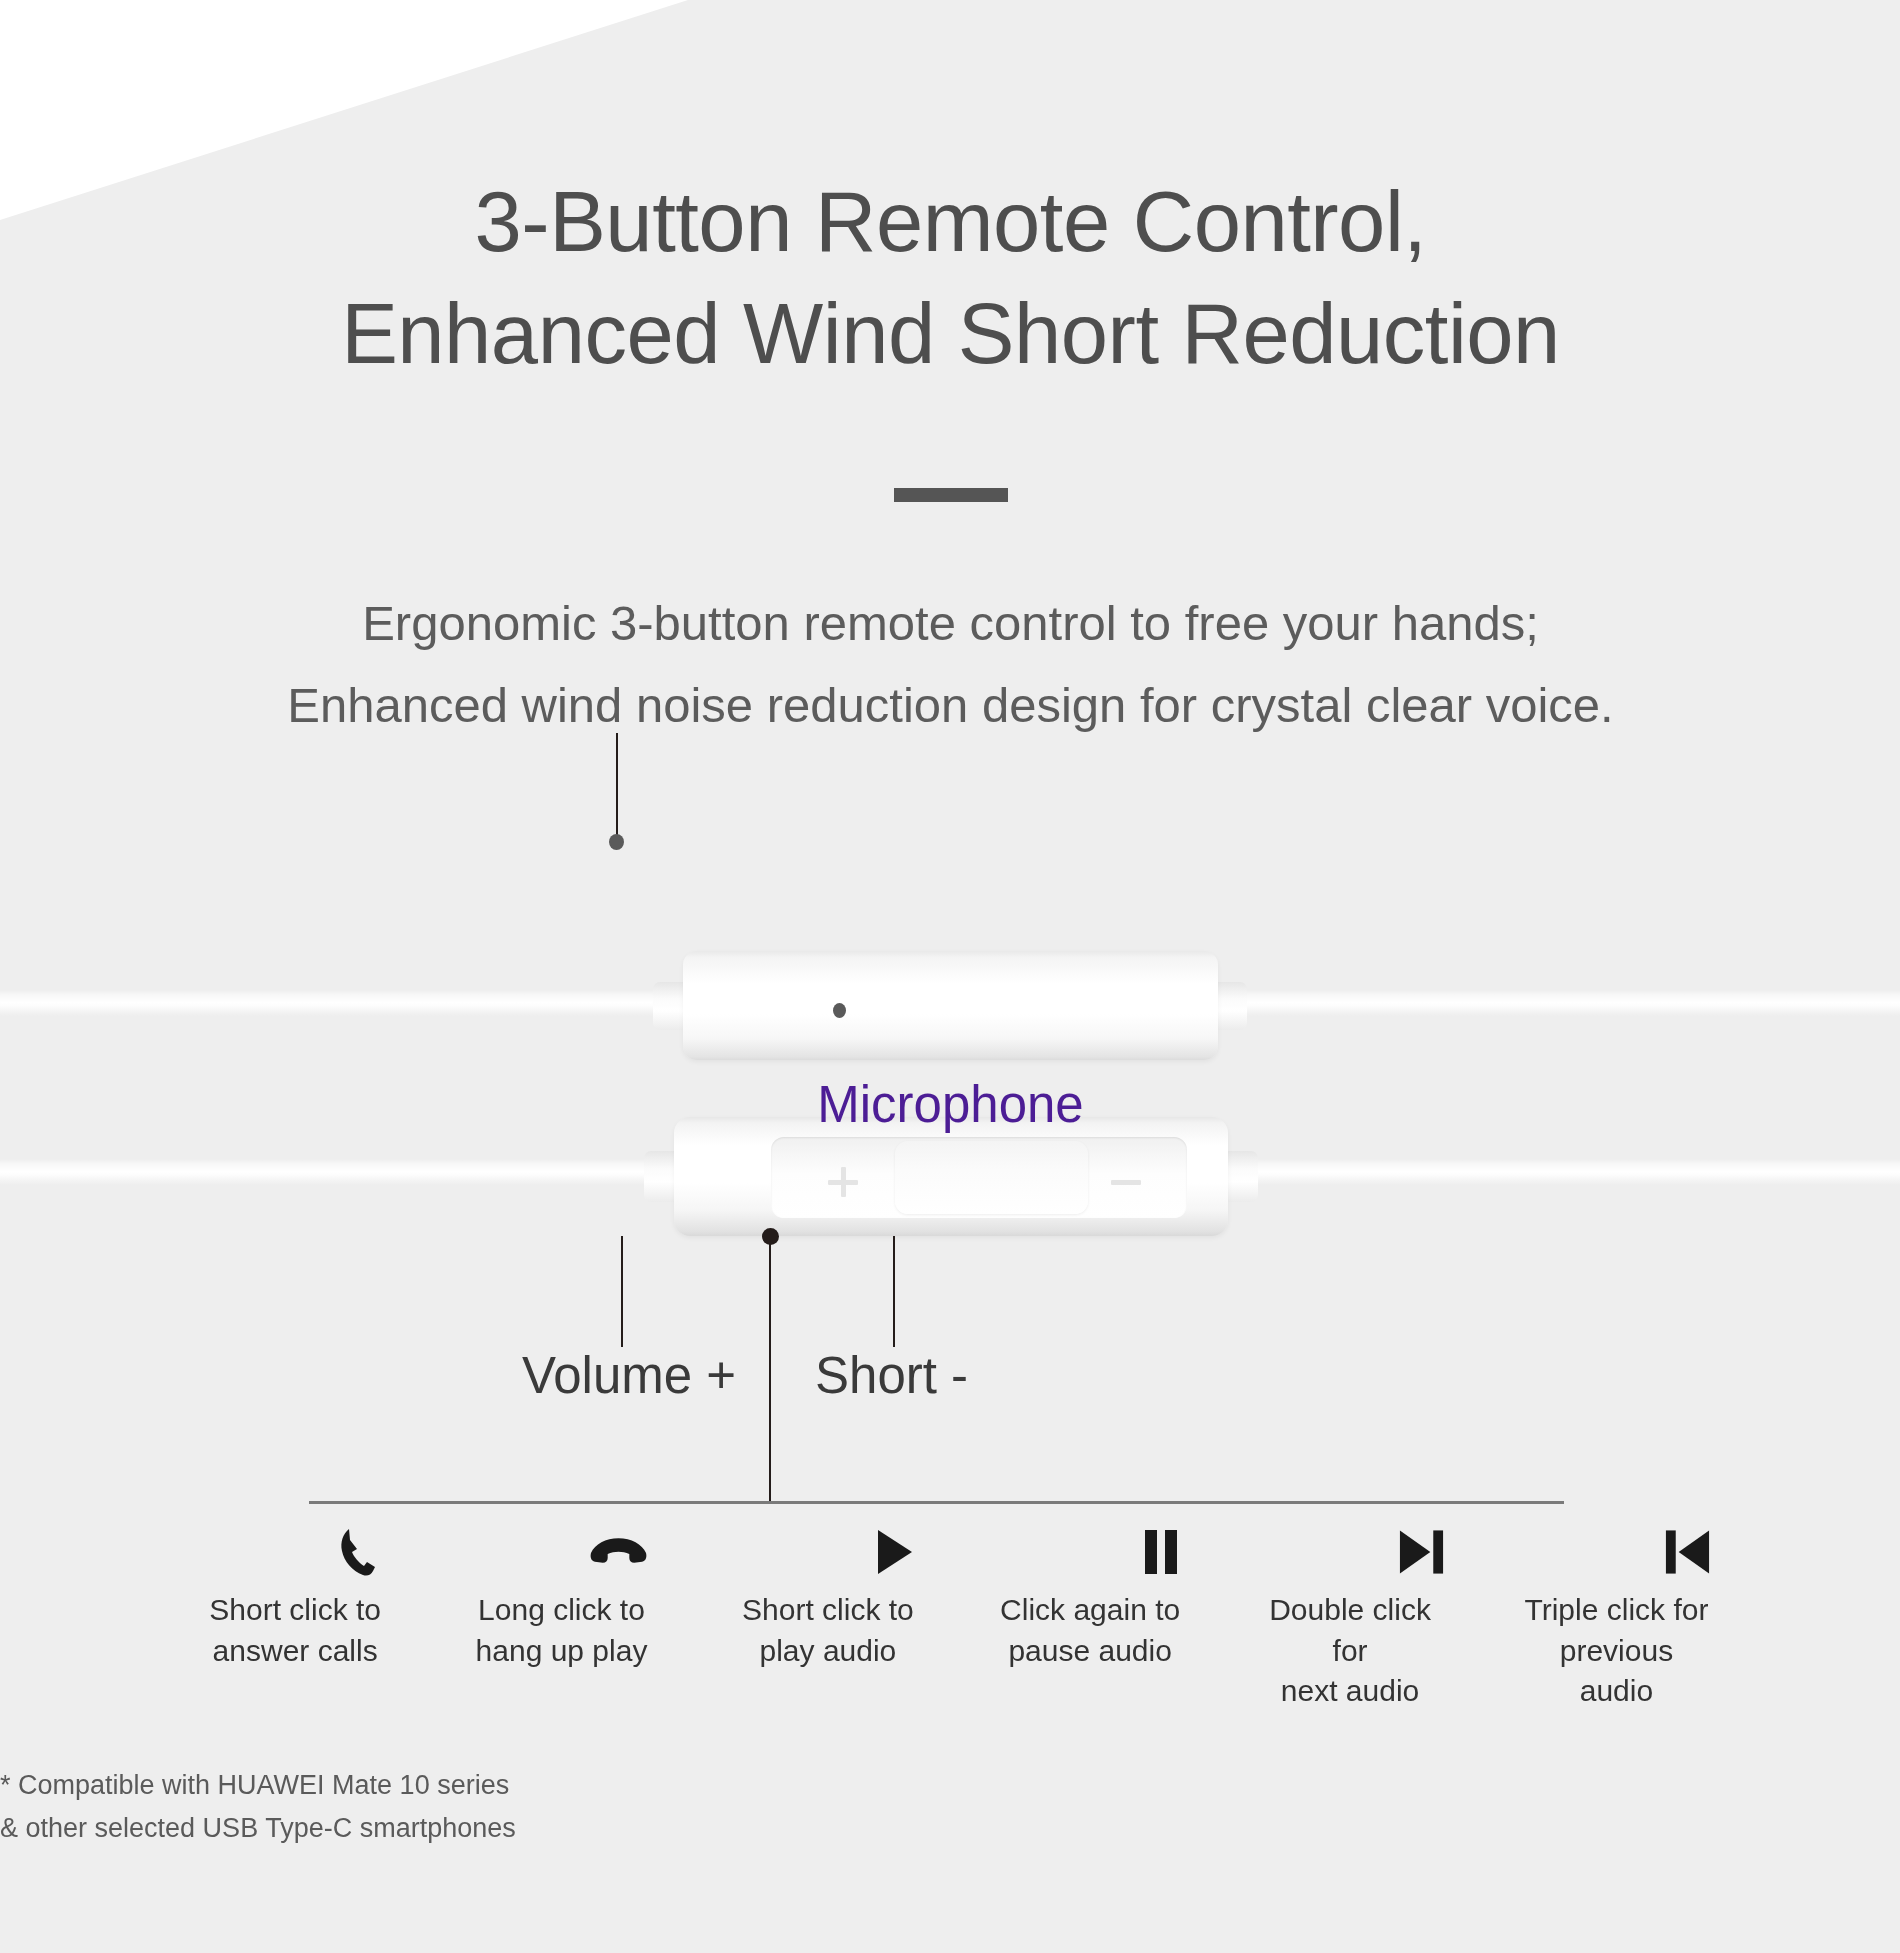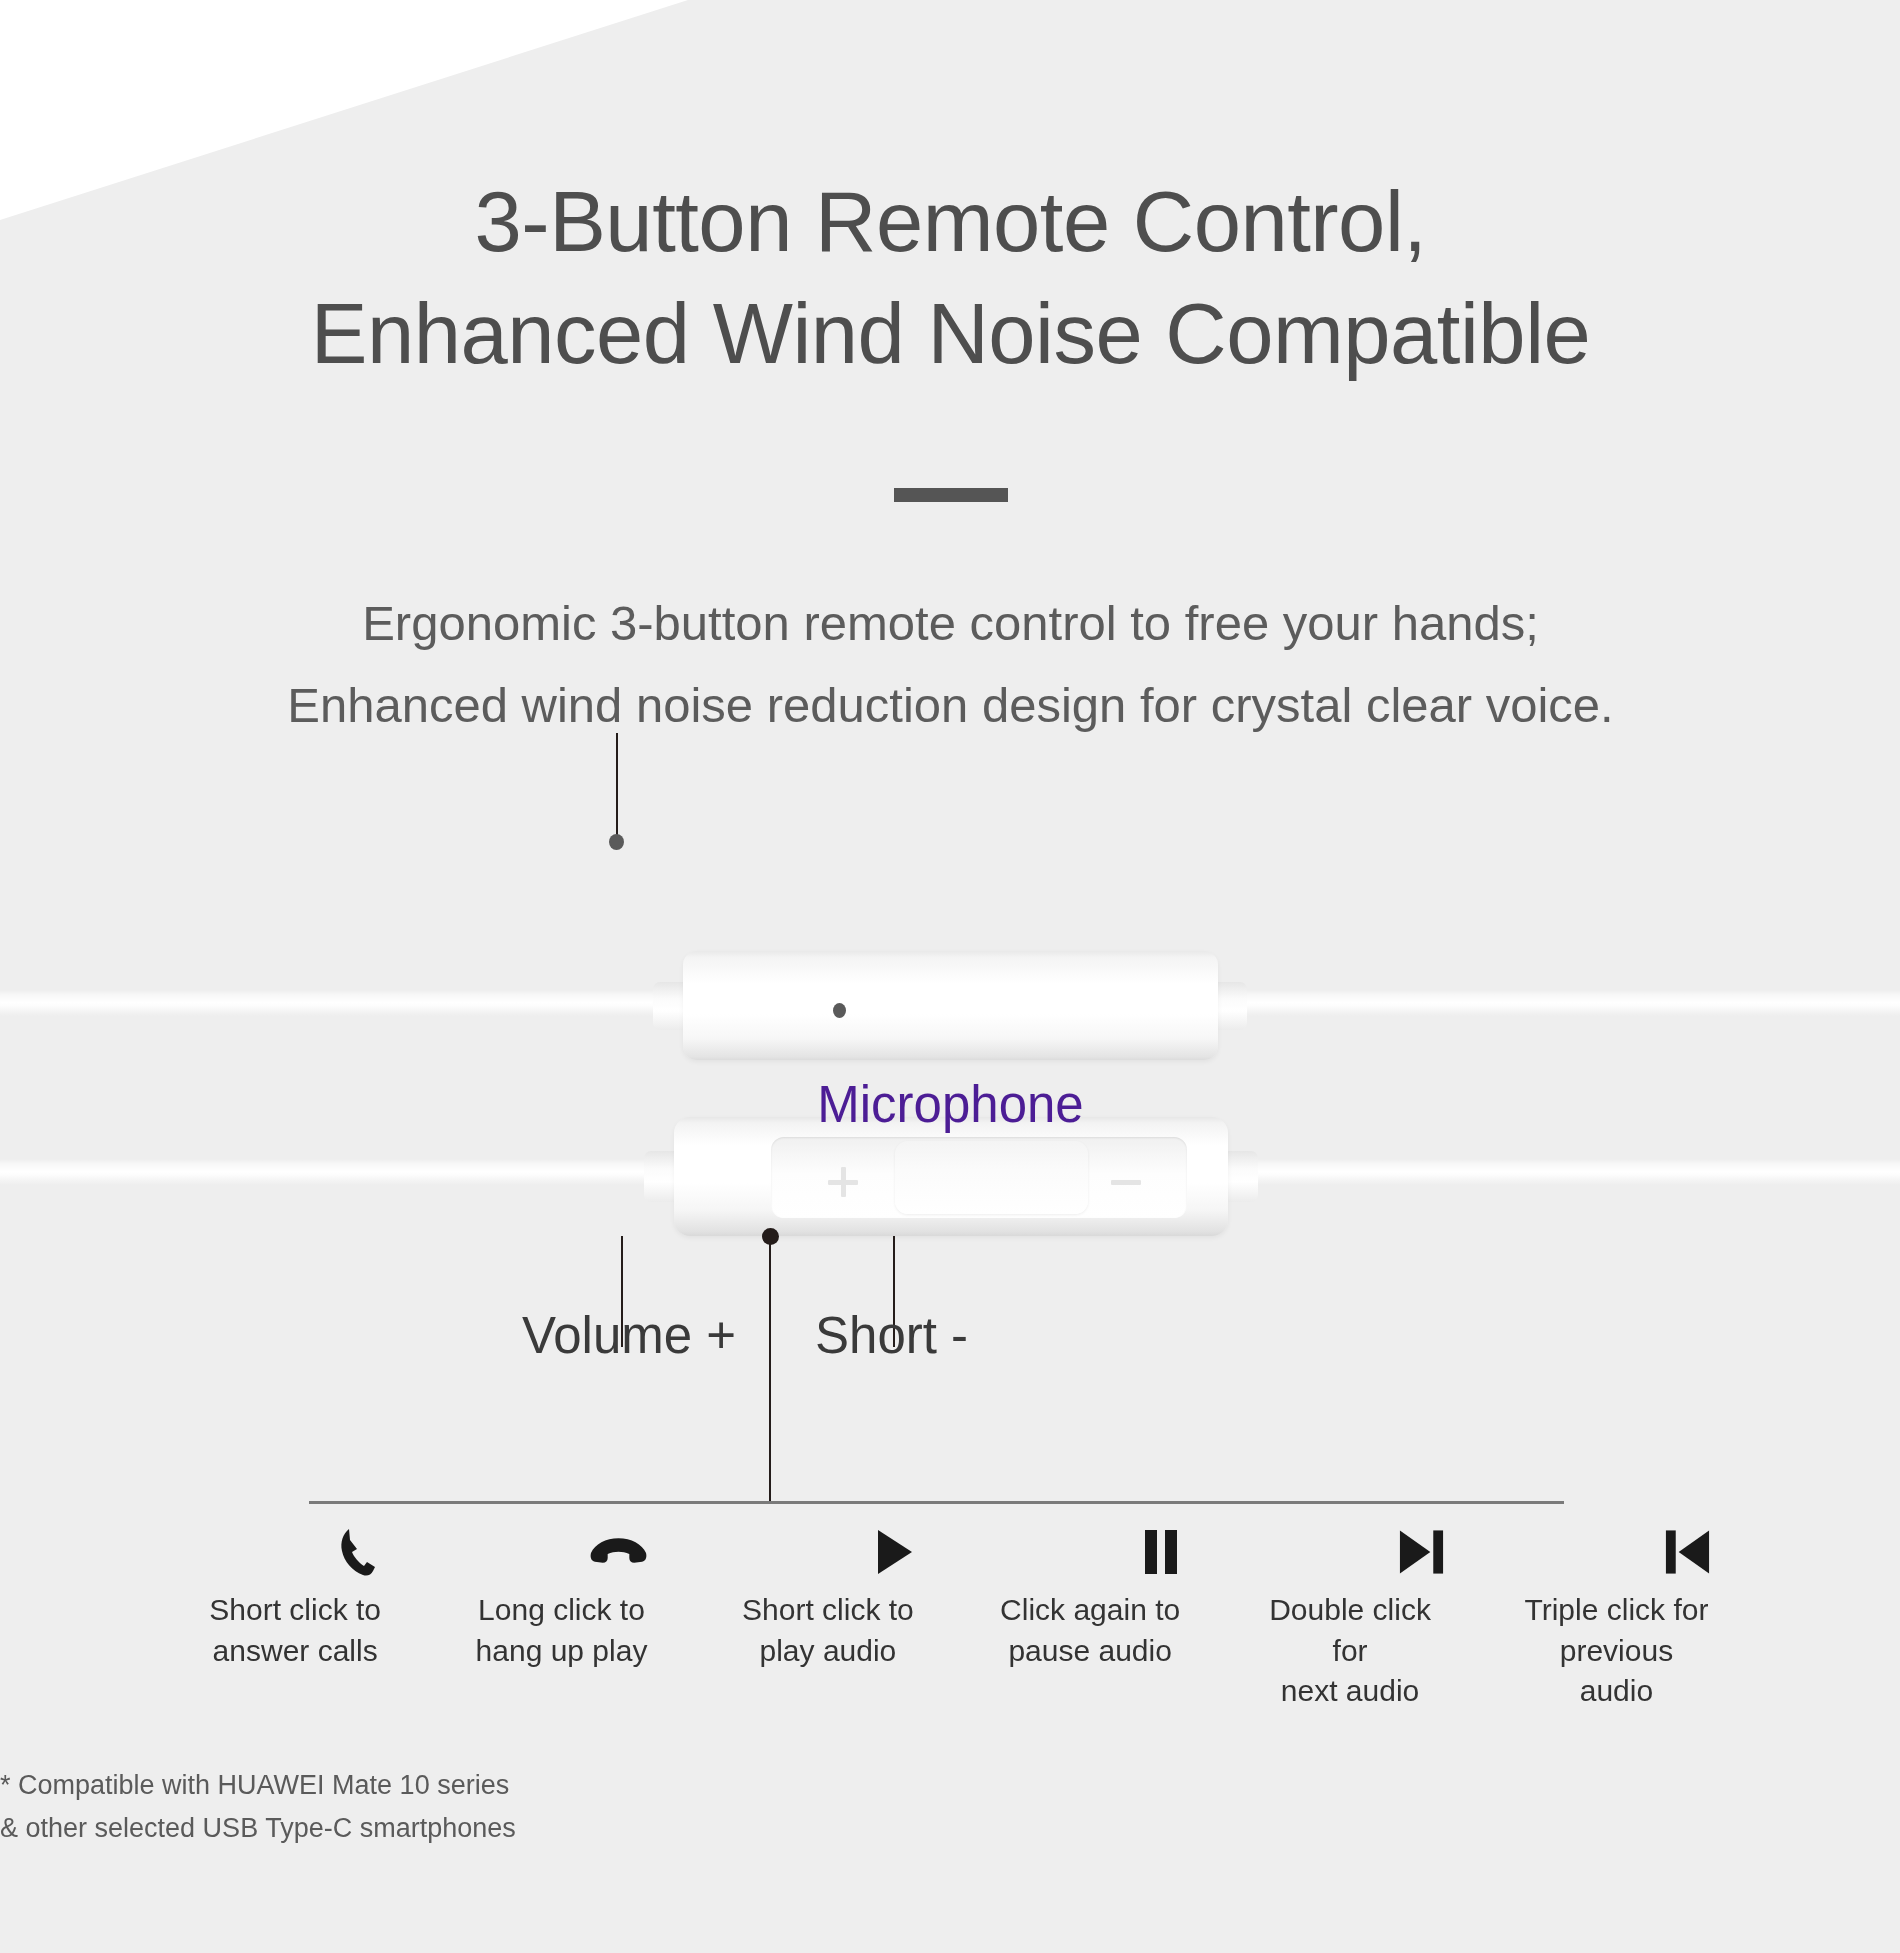--- a/index.html
+++ b/index.html
@@ -198,21 +198,21 @@
   .leader-mic      { top:733px;  left:616px;  height:109px; }
   .dot-mic         { top:834px;  left:609px;  width:15px; height:16px; background:#5a5a5a; }
   .leader-volup    { top:1236px; left:621px;  height:111px; }
   .leader-voldown  { top:1236px; left:893px;  height:111px; }
   .leader-center   { top:1236px; left:769px;  height:265px; }
   .dot-center      { top:1228px; left:762px;  width:17px; height:17px; }
 
   
   .vol-label {
     position:absolute;
-    top:1306px;
+    top:1346px;
     color:#3a3a3a;
     font-size:51px;
     font-weight:300;
     white-space:nowrap;
   }
   .vol-plus  { left:522px; }
   .vol-minus { left:815px; }
 
   
   .hrule {
@@ -269,21 +269,21 @@
 </style>
 </head>
 <body>
 
 <div class="page">
 
   <div class="corner-wedge"></div>
 
   <h1 class="headline">
     <span class="hl-line">3-Button Remote Control,</span>
-    <span class="hl-line">Enhanced Wind Noise Compatible</span>
+    <span class="hl-line">Enhanced Wind Short Reduction</span>
   </h1>
 
   <div class="divider-bar"></div>
 
   <p class="subtitle">
     <span class="sub-line">Ergonomic 3-button remote control to free your hands;</span>
     <span class="sub-line">Enhanced wind noise reduction design for crystal clear voice.</span>
   </p>
 
   <div class="product-stage">

